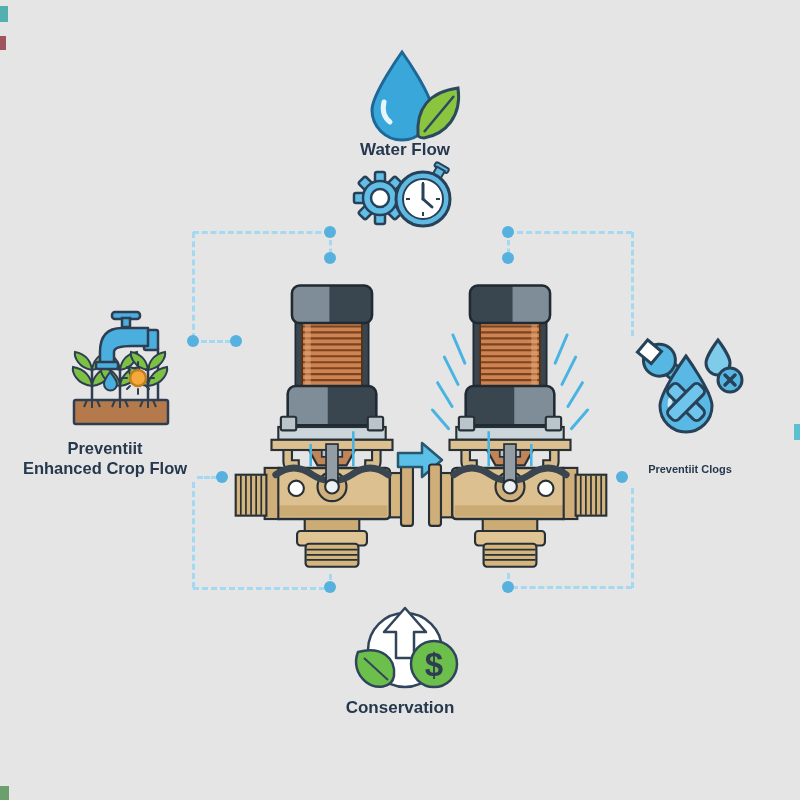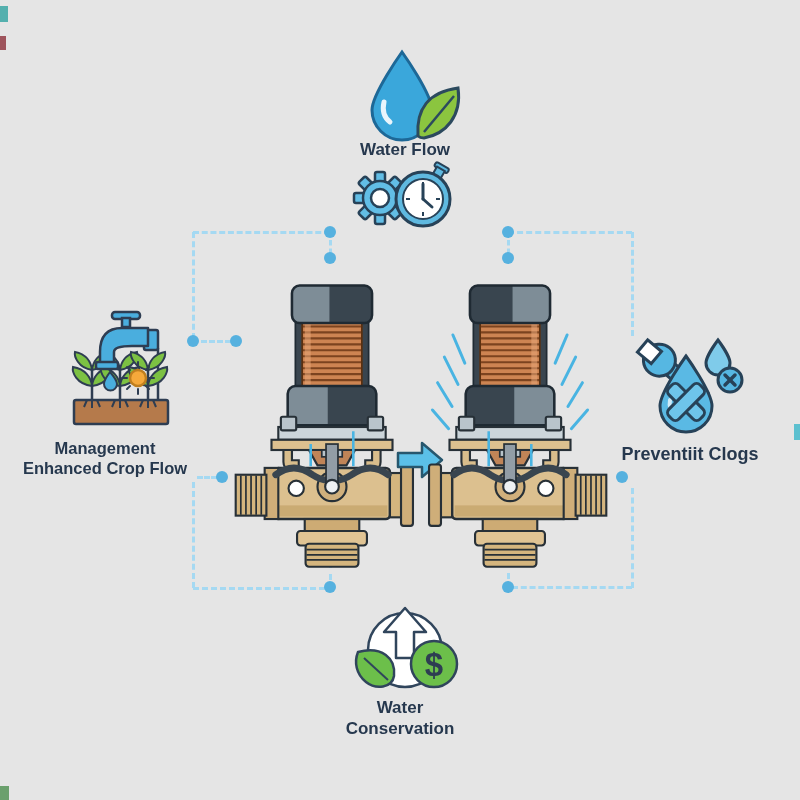--- a/index.html
+++ b/index.html
@@ -225,21 +225,21 @@
       <line x1="57" y1="72" x2="52" y2="72"></line>
         <line x1="79" y1="72" x2="84" y2="72"></line>
       <line x1="60" y1="64" x2="57" y2="61"></line>
         <line x1="76" y1="64" x2="79" y2="61"></line>
       <line x1="60" y1="80" x2="57" y2="83"></line>
         <line x1="76" y1="80" x2="79" y2="83"></line>
     </g>
   </svg>
 
   <div class="abs label" style="left:10px;top:438px;width:190px;font-size:16.5px">
-    <span style="display:block">Management</span>
+    <span style="display:block">Preventiit</span>
     <span style="display:block">Enhanced Crop Flow</span>
   </div>
 
   <svg class="abs" style="left:634px;top:336px" width="110" height="104" viewBox="0 0 110 104">
     <g transform="rotate(40 30 28)">
       <rect x="20" y="21" width="66" height="14" rx="7" fill="#56b7e2" stroke="#274258" stroke-width="3"></rect>
       <circle cx="24" cy="28" r="16" fill="#56b7e2" stroke="#274258" stroke-width="3"></circle>
       <rect x="2" y="20" width="18" height="16" fill="#ffffff" stroke="#274258" stroke-width="3"></rect>
       <circle cx="80" cy="28" r="4.5" fill="#ffffff" stroke="#274258" stroke-width="2.5"></circle>
     </g>
@@ -250,33 +250,32 @@
       <rect x="45" y="44" width="14" height="44" rx="5"></rect>
     </g>
     <path d="M84,4 C84,4 72,20 72,27 a12,12 0 0 0 24,0 C96,20 84,4 84,4 Z" fill="#7fcbea" stroke="#274258" stroke-width="3"></path>
     <circle cx="96" cy="44" r="12" fill="#56b7e2" stroke="#274258" stroke-width="3"></circle>
     <g stroke="#274258" stroke-width="3.5" stroke-linecap="round">
       <line x1="91" y1="39" x2="101" y2="49"></line>
         <line x1="101" y1="39" x2="91" y2="49"></line>
     </g>
   </svg>
 
-  <div class="abs label" style="left:600px;top:444px;width:180px;font-size:18px">Preventiit Clogs</div>
+  <div class="abs label" style="left:600px;top:463px;width:180px;font-size:11px">Preventiit Clogs</div>
 
   <svg class="abs" style="left:348px;top:602px" width="118" height="92" viewBox="0 0 118 92">
     <circle cx="57" cy="48" r="37" fill="#ffffff" stroke="#30455c" stroke-width="2.5"></circle>
     <path d="M57,6 L78,30 H66 V56 H48 V30 H36 Z" fill="#ffffff" stroke="#30455c" stroke-width="2.5" stroke-linejoin="round"></path>
     <path d="M10,50 C34,44 48,56 46,74 C44,86 28,88 18,80 C8,72 6,60 10,50 Z" fill="#6cbf4a" stroke="#30455c" stroke-width="2.5"></path>
     <line x1="16" y1="56" x2="40" y2="78" stroke="#30455c" stroke-width="2"></line>
     <circle cx="86" cy="62" r="23" fill="#6cbf4a" stroke="#30455c" stroke-width="2.5"></circle>
     <text x="86" y="74" text-anchor="middle" font-size="33" font-weight="bold" fill="#2e3d52" font-family="Liberation Sans, sans-serif">$</text>
   </svg>
 
   <div class="abs label" style="left:310px;top:698px;width:180px;font-size:17px">
-    <span style="display:block">Water</span>
     <span style="display:block">Conservation</span>
   </div>
 
   <div class="abs artifact" style="left:0;top:6px;width:8px;height:16px;background:#2fa3a0"></div>
   <div class="abs artifact" style="left:0;top:36px;width:6px;height:14px;background:#8c2f3a"></div>
   <div class="abs artifact" style="left:0;top:786px;width:9px;height:14px;background:#4c8f4f"></div>
   <div class="abs artifact" style="left:794px;top:424px;width:6px;height:16px;background:#39b7c9"></div>
 
 </div>
 

